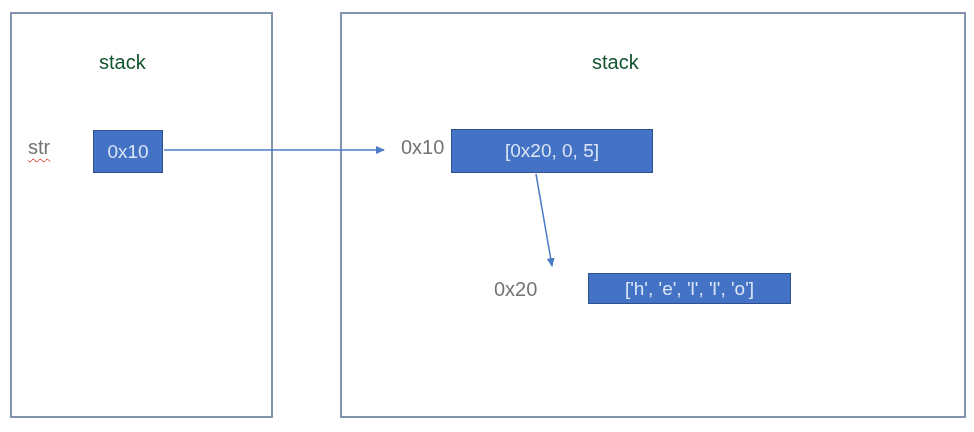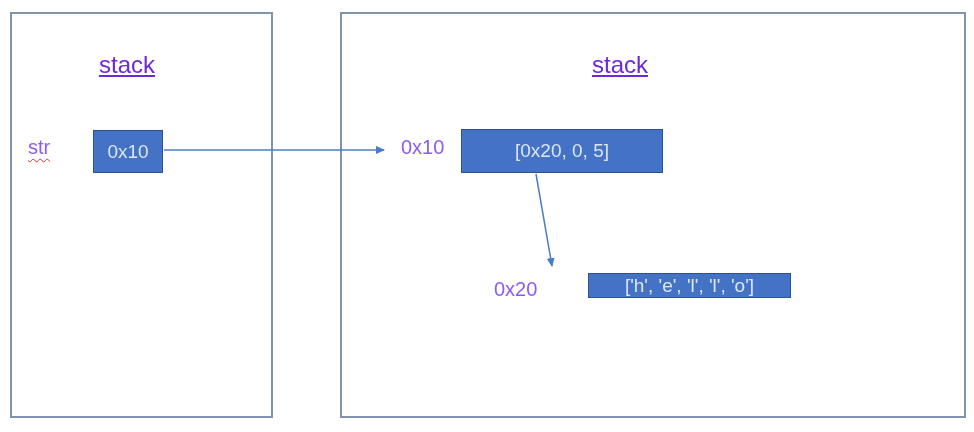--- a/index.html
+++ b/index.html
@@ -18,31 +18,30 @@
   .panel {
     position: absolute;
     border: 2px solid #8193ad;
     background: #ffffff;
     box-sizing: border-box;
   }
   .panel-stack { left: 10px; top: 12px; width: 263px; height: 406px; }
   .panel-heap  { left: 340px; top: 12px; width: 626px; height: 406px; }
   .panel-title {
     position: absolute;
-    font-size: 24px;
-    color: #6d28d9;
+    font-size: 20px;
+    color: #14532d;
     white-space: nowrap;
-    text-decoration: underline;
   }
   .title-stack { left: 99px;  top: 51px; }
   .title-heap  { left: 592px; top: 51px; }
   .addr-label {
     position: absolute;
     font-size: 20px;
-    color: #8b5cf6;
+    color: #737373;
     white-space: nowrap;
   }
   .label-str  { left: 28px;  top: 136px;
     text-decoration: underline;
     text-decoration-style: wavy;
     text-decoration-color: #d83a2e;
     text-decoration-thickness: 1px;
     text-underline-offset: 4px;
   }
   .label-0x10 { left: 401px; top: 136px; }
@@ -53,22 +52,22 @@
     border: 1.5px solid #2f528f;
     box-sizing: border-box;
     color: #dce6f6;
     font-size: 19px;
     display: flex;
     align-items: center;
     justify-content: center;
     white-space: nowrap;
   }
   .cell-stack-ptr { left: 93px;  top: 130px; width: 70px;  height: 43px; }
-  .cell-heap-meta { left: 461px; top: 129px; width: 202px; height: 44px; }
-  .cell-heap-data { left: 588px; top: 273px; width: 203px; height: 25px; }
+  .cell-heap-meta { left: 451px; top: 129px; width: 202px; height: 44px; }
+  .cell-heap-data { left: 588px; top: 273px; width: 203px; height: 31px; }
   .arrow-layer {
     position: absolute;
     left: 0; top: 0;
     width: 974px; height: 432px;
     pointer-events: none;
   }
 </style>
 </head>
 <body>
 

